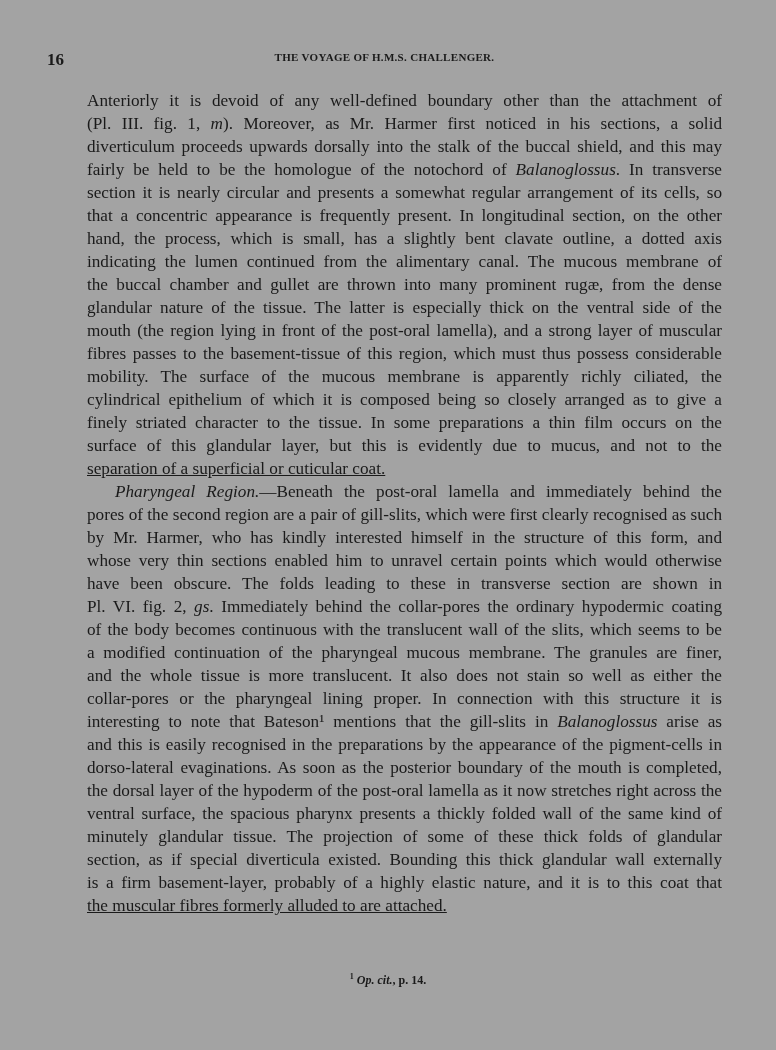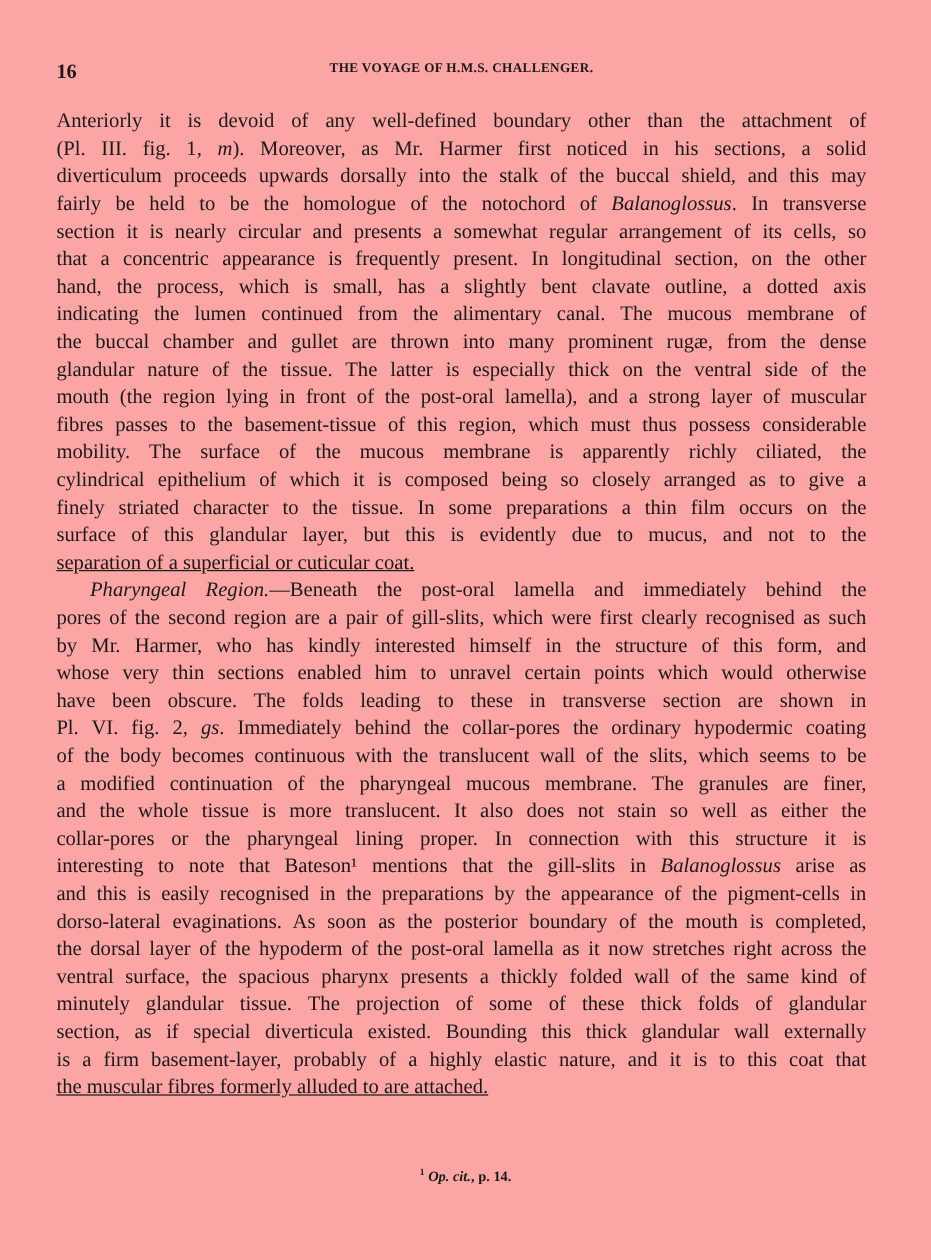--- a/index.html
+++ b/index.html
@@ -1,22 +1,22 @@
 <!DOCTYPE html>
 <html><head>
   <meta charset="utf-8">
   <style>
     html, body { margin: 0; padding: 0; background: #ffffff; }
     body { width: 776px; height: 1050px; position: relative; overflow: hidden; font-family: "DejaVu Serif", "Liberation Serif", serif; color: #1a1a1a; }
-    .page { position: absolute; left: 0; top: 0; width: 776px; height: 1050px; background: #fca5a5; }
+    .page { position: absolute; left: 0; top: 0; width: 776px; height: 1050px; background: #a3a3a3; }
     .running-head { position: absolute; top: 50px; left: 47px; width: 675px; height: 22px; font-family: "Liberation Serif", serif; }
     .page-number { position: absolute; left: 0; top: 0; font-size: 17px; font-weight: bold; }
     .running-title { position: absolute; left: 0; right: 0; top: 1px; text-align: center; font-size: 11px; font-weight: bold; letter-spacing: 0.3px; }
     .body-text { position: absolute; left: 47px; top: 89px; width: 675px; font-family: "Liberation Serif", serif; font-size: 17.2px; }
-    .line { height: 23px; line-height: 23px; text-align: justify; text-align-last: justify; white-space: nowrap; overflow: visible; }
+    .line { height: 23px; line-height: 23px; text-align: justify; text-align-last: justify; white-space: nowrap; overflow: visible; margin-left: 40px; }
     .line.last { text-align-last: left; text-decoration: underline; }
     .line.indent { padding-left: 28px; }
     .line span.it { font-style: italic; }
     .footnote { position: absolute; top: 972px; left: 0; width: 776px; text-align: center; font-family: "Liberation Serif", serif; font-size: 12px; font-weight: bold; }
     .footnote sup { font-size: 8px; vertical-align: super; }
     .footnote .it { font-style: italic; }
   </style>
 </head>
 <body>
 

